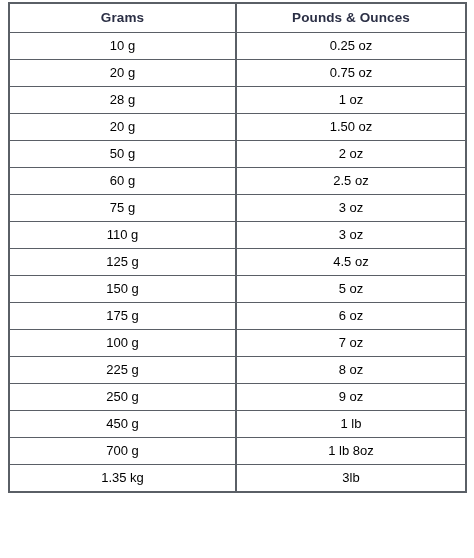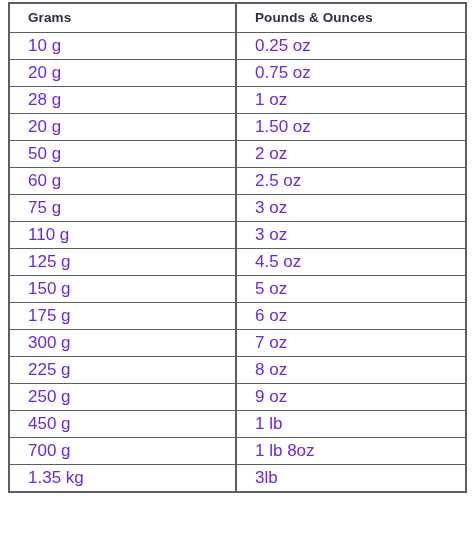--- a/index.html
+++ b/index.html
@@ -26,40 +26,40 @@
     border: 2px solid #5a5f66;
   }
   table.conv-table col.col-grams   { width: 227px; }
   table.conv-table col.col-pounds  { width: 230px; }
 
   table.conv-table th,
   table.conv-table td {
     border: 1px solid #5a5f66;
     border-left-width: 2px;
     border-right-width: 2px;
-    text-align: left;
+    text-align: center;
     vertical-align: middle;
     height: 26px;
     line-height: 26px;
-    padding: 0 18px;
+    padding: 0 12px;
     overflow: hidden;
     white-space: nowrap;
   }
   table.conv-table thead th {
     font-size: 13.5px;
     font-weight: bold;
     color: #2b2f45;
     letter-spacing: 0.1px;
     height: 28px;
     line-height: 28px;
   }
   table.conv-table tbody td {
-    font-size: 17px;
+    font-size: 13px;
     font-weight: normal;
-    color: #6d28d9;
+    color: #000000;
   }
 </style>
 </head>
 <body>
 
 <div class="table-wrap">
   <table class="conv-table">
     <colgroup>
       <col class="col-grams">
       <col class="col-pounds">
@@ -109,21 +109,21 @@
         </tr>
         <tr>
           <td>150 g</td>
           <td>5 oz</td>
         </tr>
         <tr>
           <td>175 g</td>
           <td>6 oz</td>
         </tr>
         <tr>
-          <td>300 g</td>
+          <td>100 g</td>
           <td>7 oz</td>
         </tr>
         <tr>
           <td>225 g</td>
           <td>8 oz</td>
         </tr>
         <tr>
           <td>250 g</td>
           <td>9 oz</td>
         </tr>

